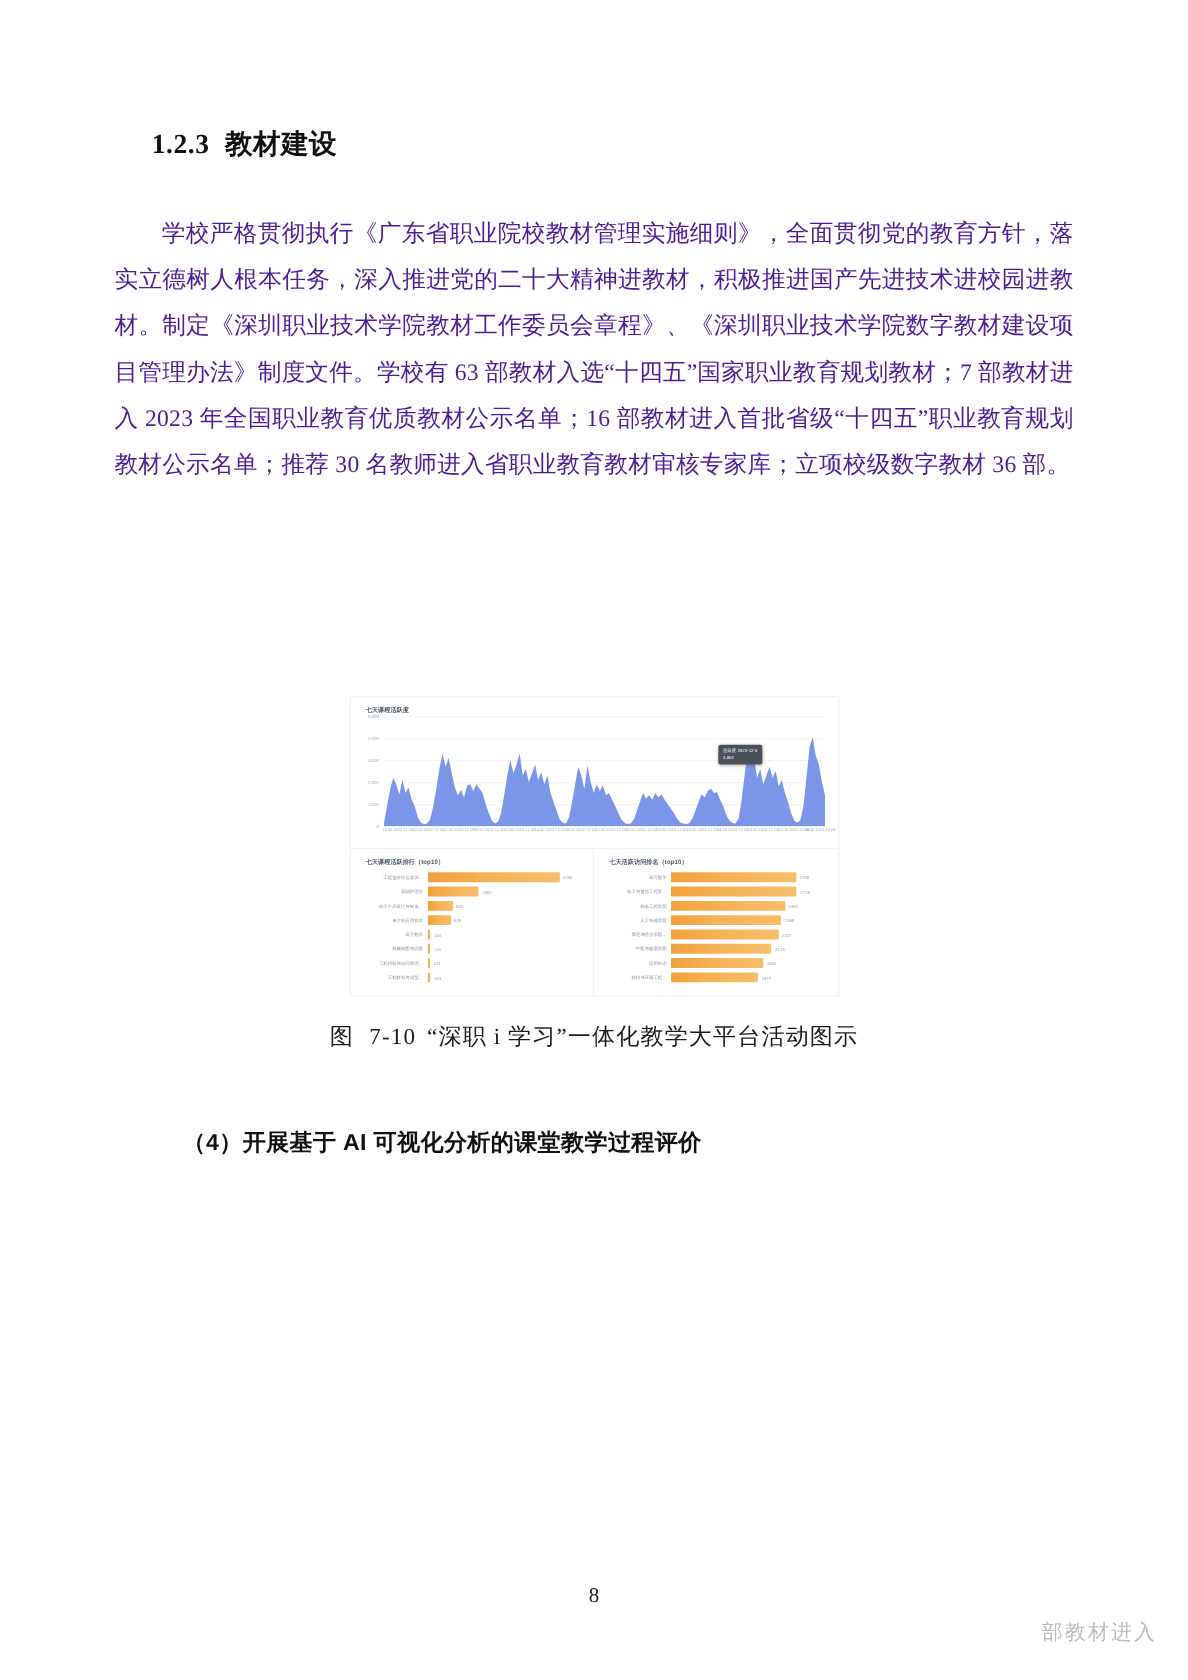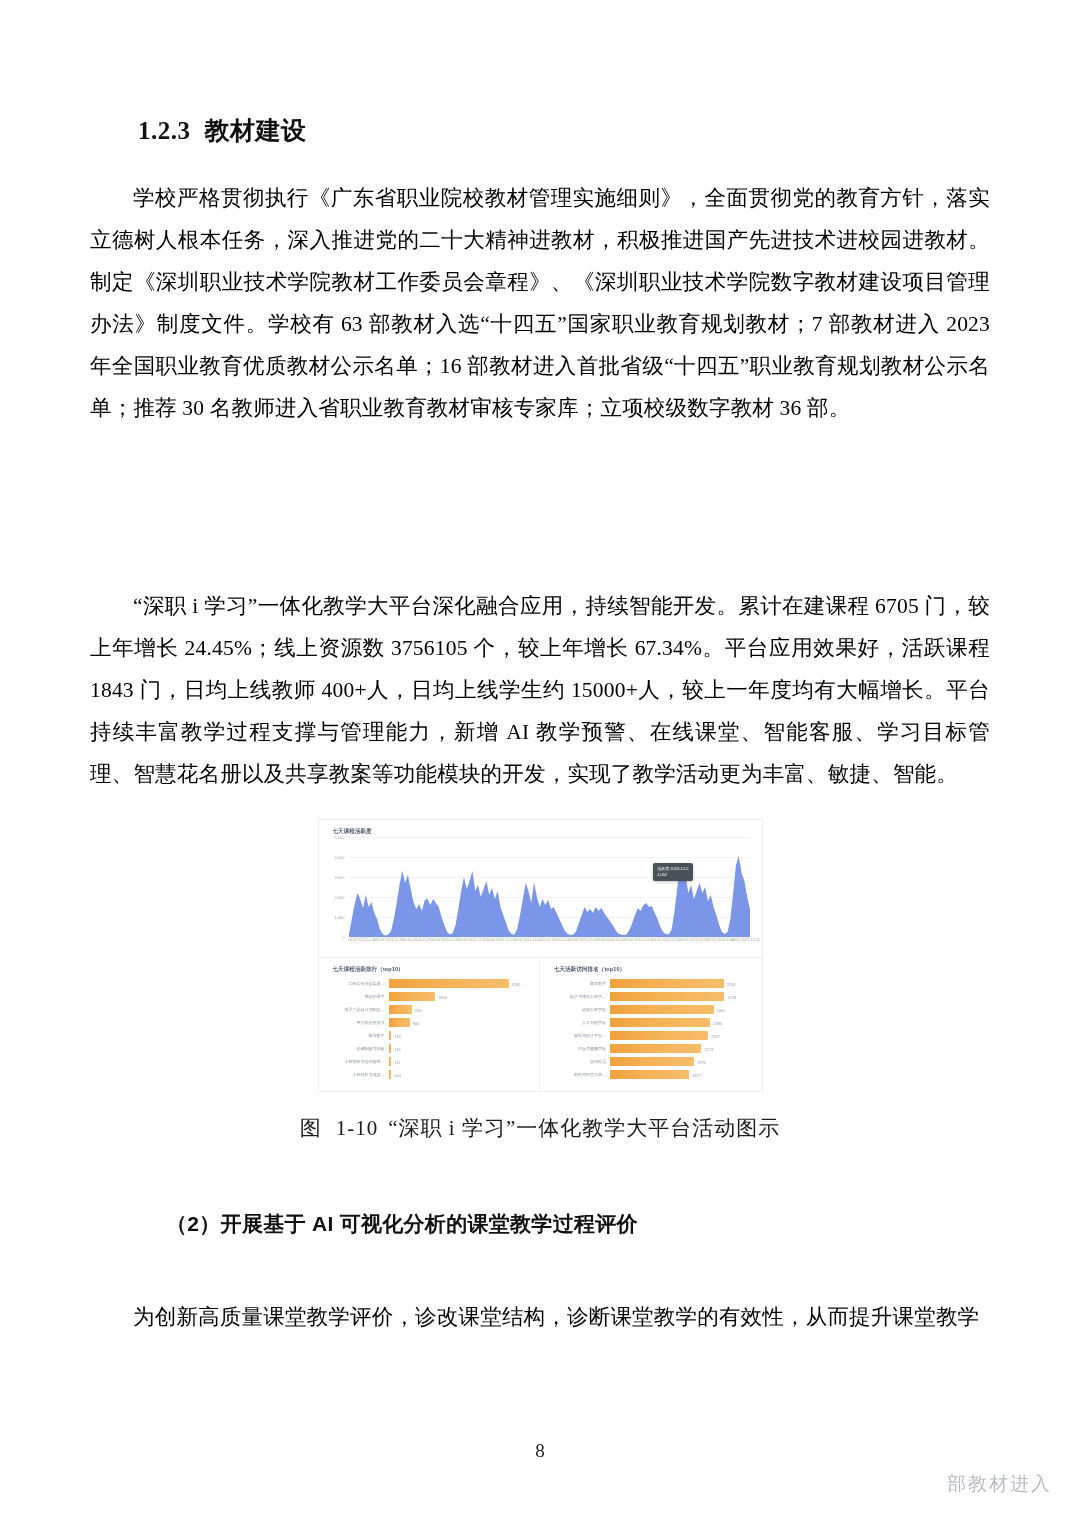--- a/index.html
+++ b/index.html
@@ -51,23 +51,23 @@
     padding-left: 78px;
     letter-spacing: 0.3px;
   }
 
   
   .para {
     font-size: 21.5px;
     line-height: 42px;
     text-align: justify;
     text-justify: inter-ideograph;
-    margin: 2px;
+    margin: 16px;
     text-indent: 2em;
-    color: #000000;
+    color: #4c1d95;
     letter-spacing: 0.2px;
     font-family: Liberation Serif, serif;
   }
 
   
   .figure-wrap {
     display: flex;
     justify-content: center;
   }
   .figure {
@@ -256,21 +256,20 @@
     <div class="sp-40"></div>
 
 
     <div class="sp-40"></div>
     <div class="sp-16"></div>
 
 
     <div class="sp-40"></div>
     <div class="sp-16"></div>
 
-    <p class="para">“深职 i 学习”一体化教学大平台深化融合应用，持续智能开发。累计在建课程 6705 门，较上年增长 24.45%；线上资源数 3756105 个，较上年增长 67.34%。平台应用效果好，活跃课程 1843 门，日均上线教师 400+人，日均上线学生约 15000+人，较上一年度均有大幅增长。平台持续丰富教学过程支撑与管理能力，新增 AI 教学预警、在线课堂、智能客服、学习目标管理、智慧花名册以及共享教案等功能模块的开发，实现了教学活动更为丰富、敏捷、智能。</p>
 
     <div class="sp-22"></div>
 
     <div class="figure-wrap">
       <div class="figure">
 
         <div class="panel-top">
           <div class="panel-title">七天课程活跃度</div>
 
           <div class="area-chart">
@@ -459,30 +458,29 @@
               </div>
           </div>
         </div>
 
       </div>
     </div>
 
     <div class="sp-22"></div>
 
     <div class="fig-caption">
-      <span>图</span><span class="cap-num">1-10</span><span>“深职 i 学习”一体化教学大平台活动图示</span>
+      <span>图</span><span class="cap-num">7-10</span><span>“深职 i 学习”一体化教学大平台活动图示</span>
     </div>
 
     <div class="sp-40"></div>
     <div class="sp-28"></div>
 
-    <h4 class="h4">（2）开展基于 AI 可视化分析的课堂教学过程评价</h4>
+    <h4 class="h4">（4）开展基于 AI 可视化分析的课堂教学过程评价</h4>
 
     <div class="sp-40"></div>
     <div class="sp-16"></div>
 
-    <p class="para">为创新高质量课堂教学评价，诊改课堂结构，诊断课堂教学的有效性，从而提升课堂教学</p>
 
   </div>
 
   <div class="page-number">8</div>
   <div class="watermark">部教材进入</div>
 </div>
 
 </body></html>

